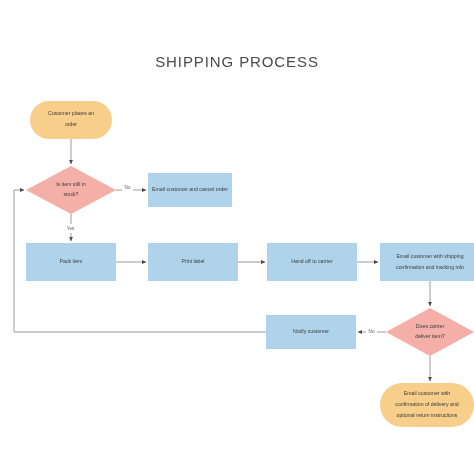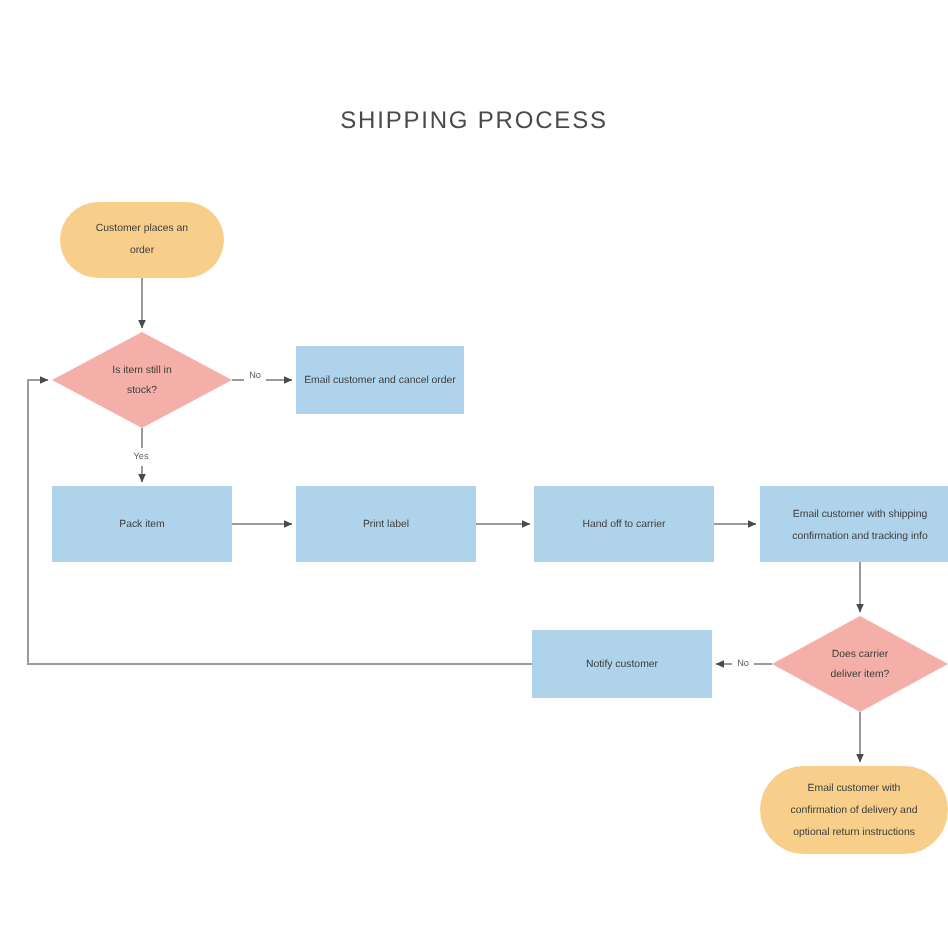--- a/index.html
+++ b/index.html
@@ -16,21 +16,21 @@
     height: 474px;
     background: #ffffff;
     overflow: hidden;
   }
   #chart-title {
     position: absolute;
     left: 0;
     top: 53px;
     width: 474px;
     text-align: center;
-    font-size: 12px;
+    font-size: 15px;
     letter-spacing: 0.9px;
     color: #4a4a4a;
     font-family: "Liberation Sans", sans-serif;
   }
   svg.flow {
     position: absolute;
     left: 0;
     top: 0;
     width: 474px;
     height: 474px;

